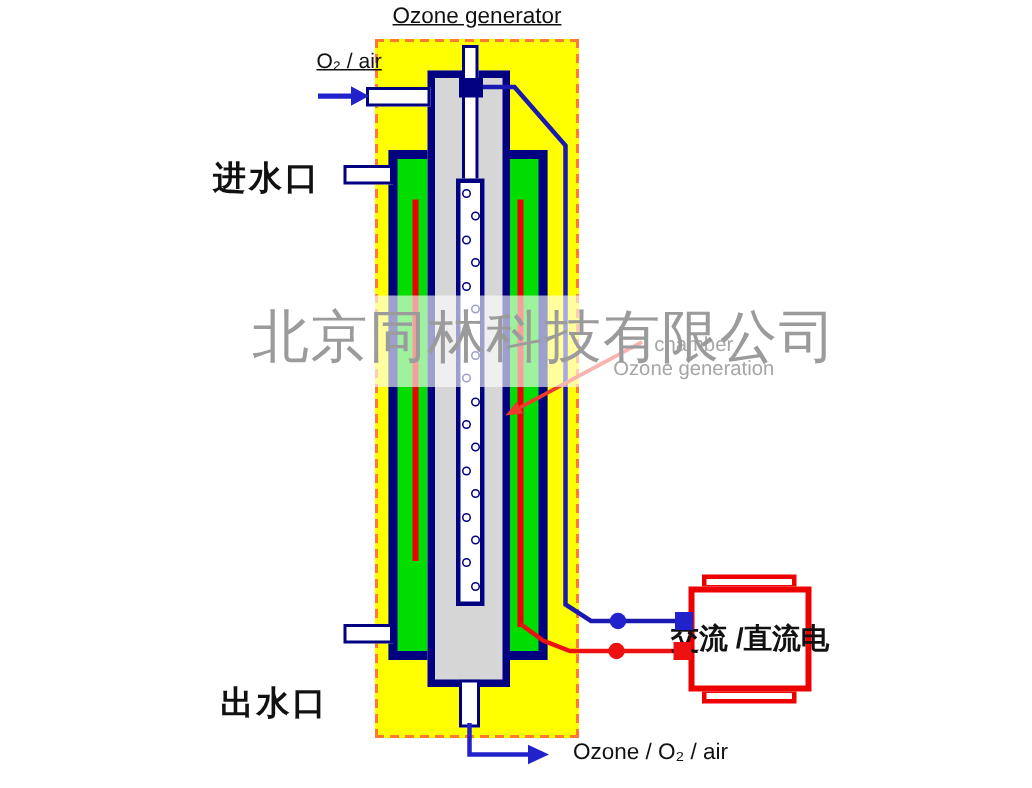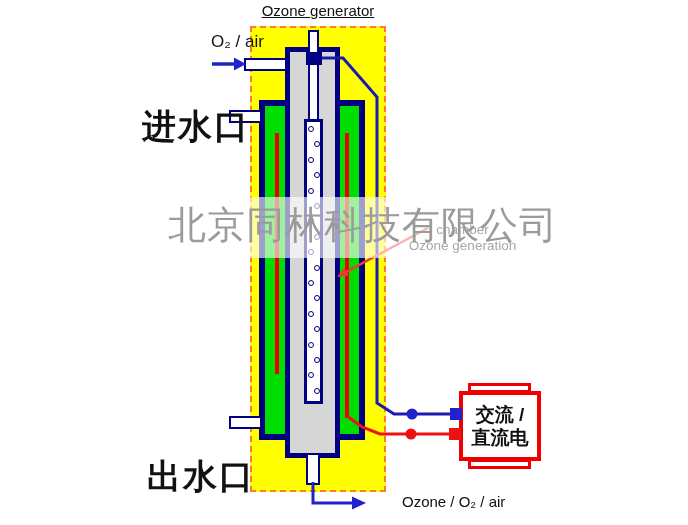--- a/index.html
+++ b/index.html
@@ -28,36 +28,36 @@
   .bubble{position:absolute;width:6px;height:6px;border-radius:50%;
     border:1.5px solid var(--structure-border,#000080);background:#fff;box-sizing:border-box;}
   .pipe{background:#fff;border:2px solid var(--structure-border,#000080);}
   .gas-inlet-pipe{left:244px;top:58px;width:43px;height:13px;}
   .water-inlet-pipe{left:229px;top:110px;width:33px;height:13px;}
   .water-outlet-pipe{left:229px;top:416px;width:33px;height:13px;}
   .gas-outlet-pipe{left:306px;top:453px;width:14px;height:32px;}
   
   .power-box{left:459px;top:391px;width:82px;height:70px;background:#fff;
     border:4px solid var(--power-box-border,#ee0000);
-    display:flex;flex-direction:column;justify-content:center;align-items:center;}
+    display:flex;flex-direction:row;justify-content:center;align-items:center;}
   .power-box .line{font-size:19px;font-weight:bold;color:#111;line-height:23px;white-space:nowrap;}
   .power-bar{left:468px;width:63px;height:10px;background:#fff;
     border:3px solid var(--power-box-border,#ee0000);}
   .power-bar.top{top:383px;} .power-bar.bottom{top:459px;}
   .terminal{width:12px;height:12px;}
   .terminal.blue{left:450px;top:408px;background:var(--wire-blue,#2222cc);}
   .terminal.red{left:449px;top:428px;background:var(--wire-red,#ee1111);}
   
   .lbl{color:#111;white-space:nowrap;}
   .title{left:250px;top:2px;width:136px;text-align:center;font-size:15px;text-decoration:underline;}
-  .gas-inlet-lbl{left:211px;top:32px;font-size:17px;}
-  .water-lbl{font-size:34px;font-weight:bold;letter-spacing:2px;}
+  .gas-inlet-lbl{left:211px;top:32px;font-size:14px;text-decoration:underline;}
+  .water-lbl{font-size:22px;font-weight:bold;letter-spacing:2px;}
   .water-inlet-lbl{left:142px;top:104px;}
   .water-outlet-lbl{left:147px;top:411px;margin-top:43px;}
-  .gas-outlet-lbl{left:382px;top:493px;font-size:15px;margin-left:20px;}
+  .gas-outlet-lbl{left:382px;top:493px;font-size:15px;}
   
   .band{left:0;top:197px;width:688px;height:61px;background:rgba(255,255,255,0.62);}
   .chamber-lbl{left:400px;top:222px;width:125px;text-align:center;
     font-size:13.5px;line-height:16px;color:var(--chamber-label-gray,#a6a6a6);}
   .watermark{left:168px;top:202px;width:390px;font-size:38px;line-height:46px;
     color:var(--watermark-gray,#9b9b9b);white-space:nowrap;letter-spacing:1px;}
   svg.overlay{position:absolute;left:0;top:0;pointer-events:none;}
 </style>
 </head>
 <body>

